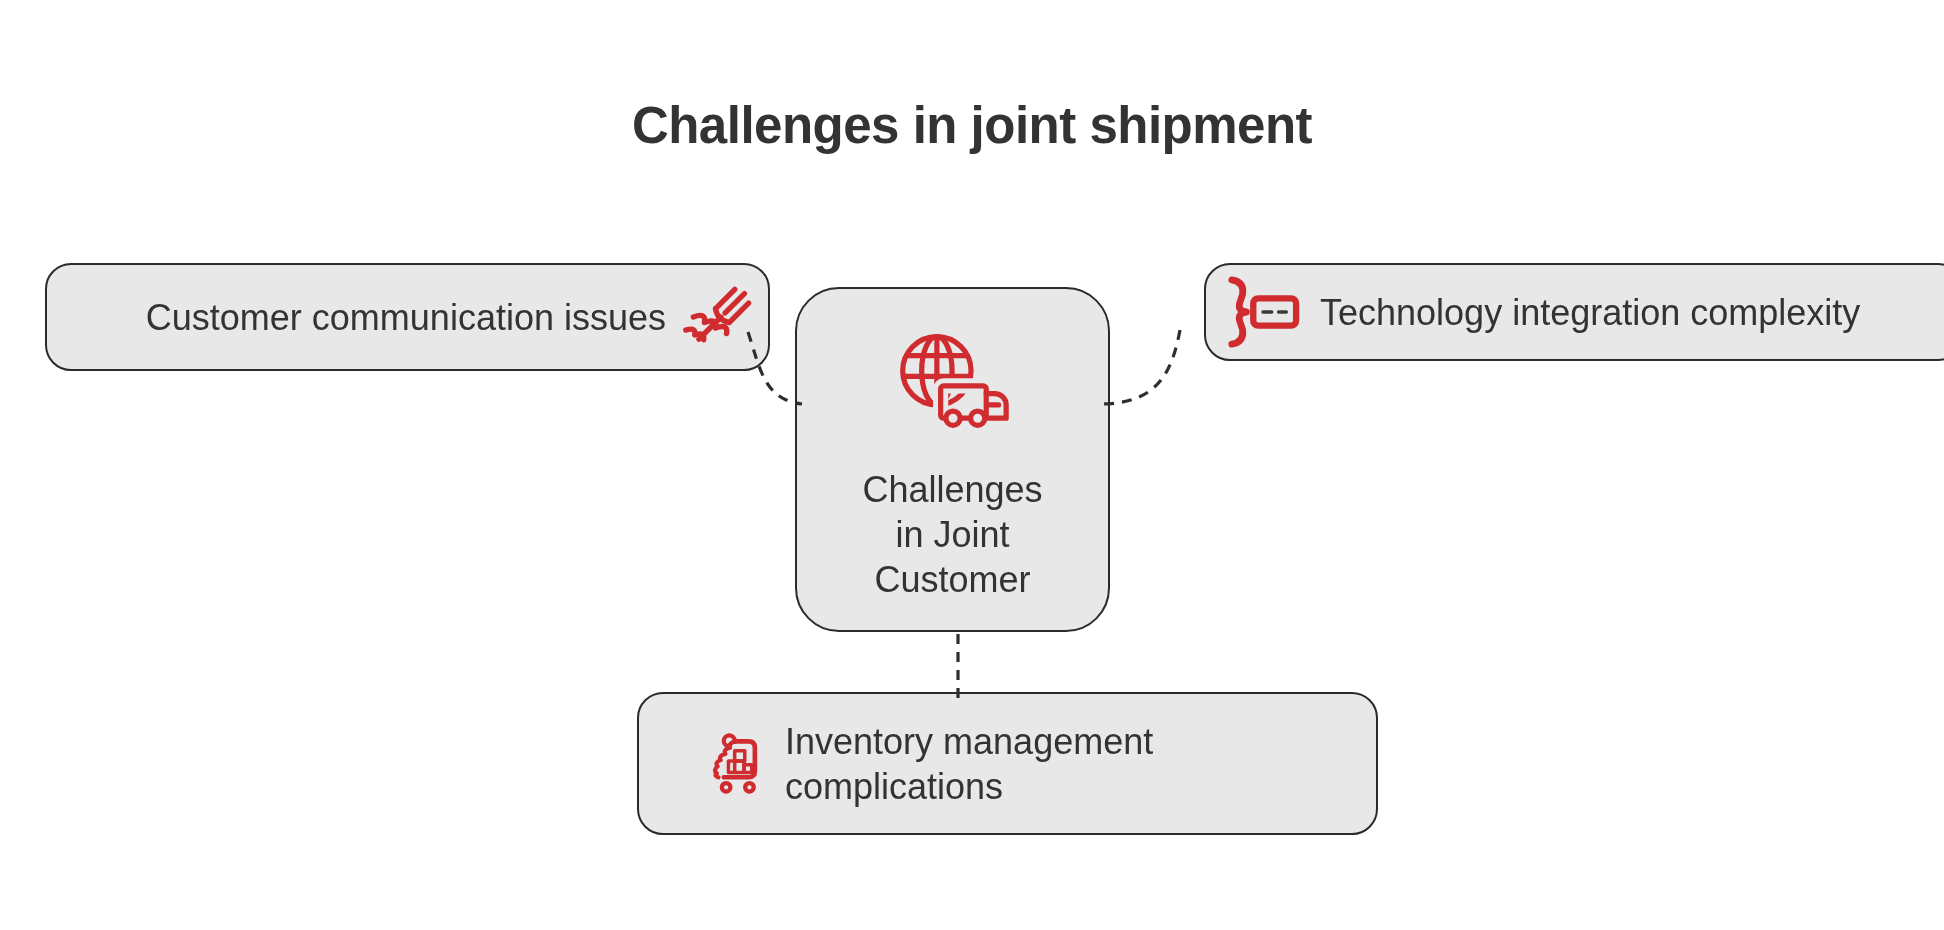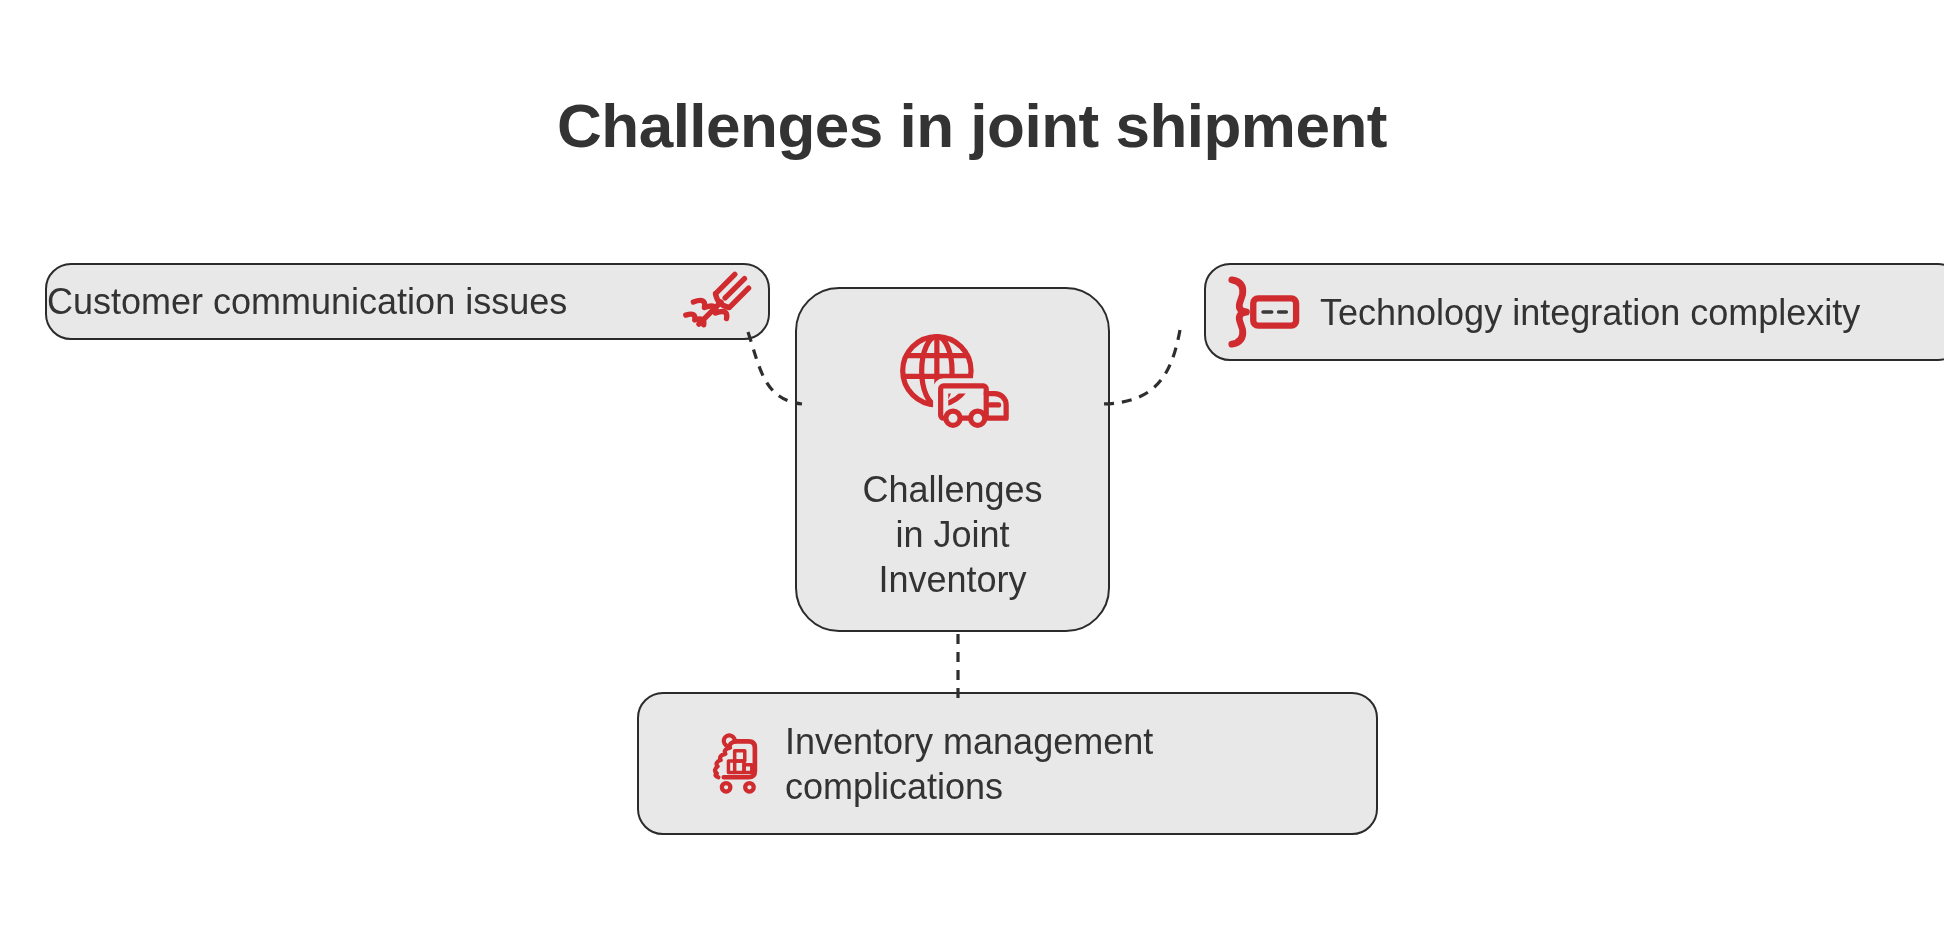--- a/index.html
+++ b/index.html
@@ -11,21 +11,21 @@
     height:930px;
     background:var(--background,#ffffff);
     overflow:hidden;
   }
 
   .title{
     position:absolute;
     left:0; right:0; top:98px;
     margin:0;
     text-align:center;
-    font-size:62px;
+    font-size:51px;
     line-height:56px;
     font-weight:bold;
     color:var(--text,#333);
     letter-spacing:-0.5px;
   }
 
   .connectors{
     position:absolute;
     inset:0;
     width:1944px;
@@ -47,22 +47,22 @@
     border:2.5px solid var(--box-border,#2b2b2b);
     z-index:1;
     display:flex;
     align-items:center;
     color:var(--text,#333);
   }
 
   .side-box{ border-radius:26px; }
 
   .left-box{
-    left:45px; top:263px; width:725px; height:77px;
-    justify-content:space-between;
+    left:45px; top:263px; width:725px; height:108px;
+    justify-content:flex-end;
     padding-right:6px;
     gap:14px;
   }
   .right-box{
     left:1204px; top:263px; width:760px; height:98px;
     justify-content:flex-start;
     padding-left:12px;
     gap:12px;
   }
   .bottom-box{
@@ -147,21 +147,21 @@
           <path d="M100,68 h9 a12,12 0 0 1 12,12 v14 h-21"></path>
           <path d="M104,80 h9"></path>
           <circle cx="65" cy="94" r="7.5" fill="#e8e8e8"></circle>
           <circle cx="91" cy="94" r="7.5" fill="#e8e8e8"></circle>
         </g>
       </svg>
     </span>
     <div class="center-label">
       <span class="line">Challenges</span>
       <span class="line">in Joint</span>
-      <span class="line">Inventory</span>
+      <span class="line">Customer</span>
     </div>
   </div>
 
   <div class="node side-box right-box">
     <span class="icon">
       <svg width="90" height="74" viewBox="0 0 92 76" fill="none" stroke-linecap="round" stroke-linejoin="round">
         <path d="M14,5 q13,2 11,15 l-3,9 q-2,8 7,9 q-9,1 -7,9 l3,9 q2,13 -11,15" stroke="currentColor" stroke-width="7"></path>
         <rect x="36" y="24" width="44" height="28" rx="5" stroke="currentColor" stroke-width="6.5"></rect>
         <path d="M46,38 h9 M62,38 h8" stroke="#3a3a3a" stroke-width="3.5"></path>
       </svg>

